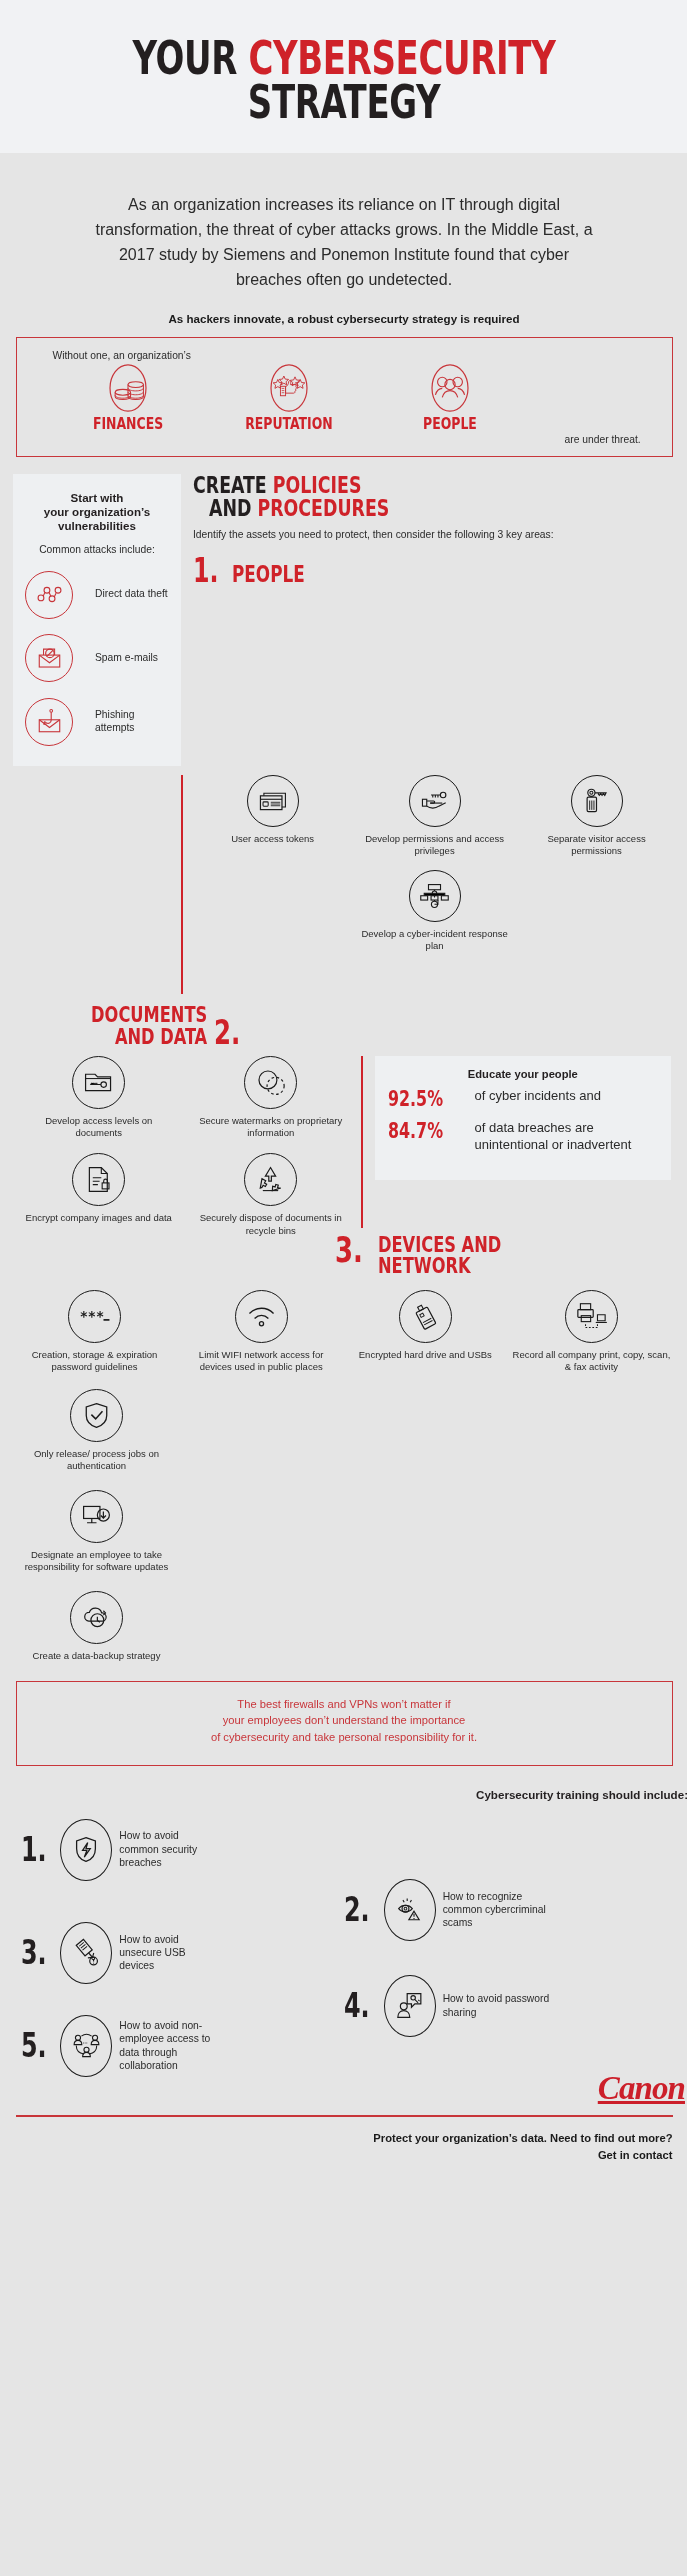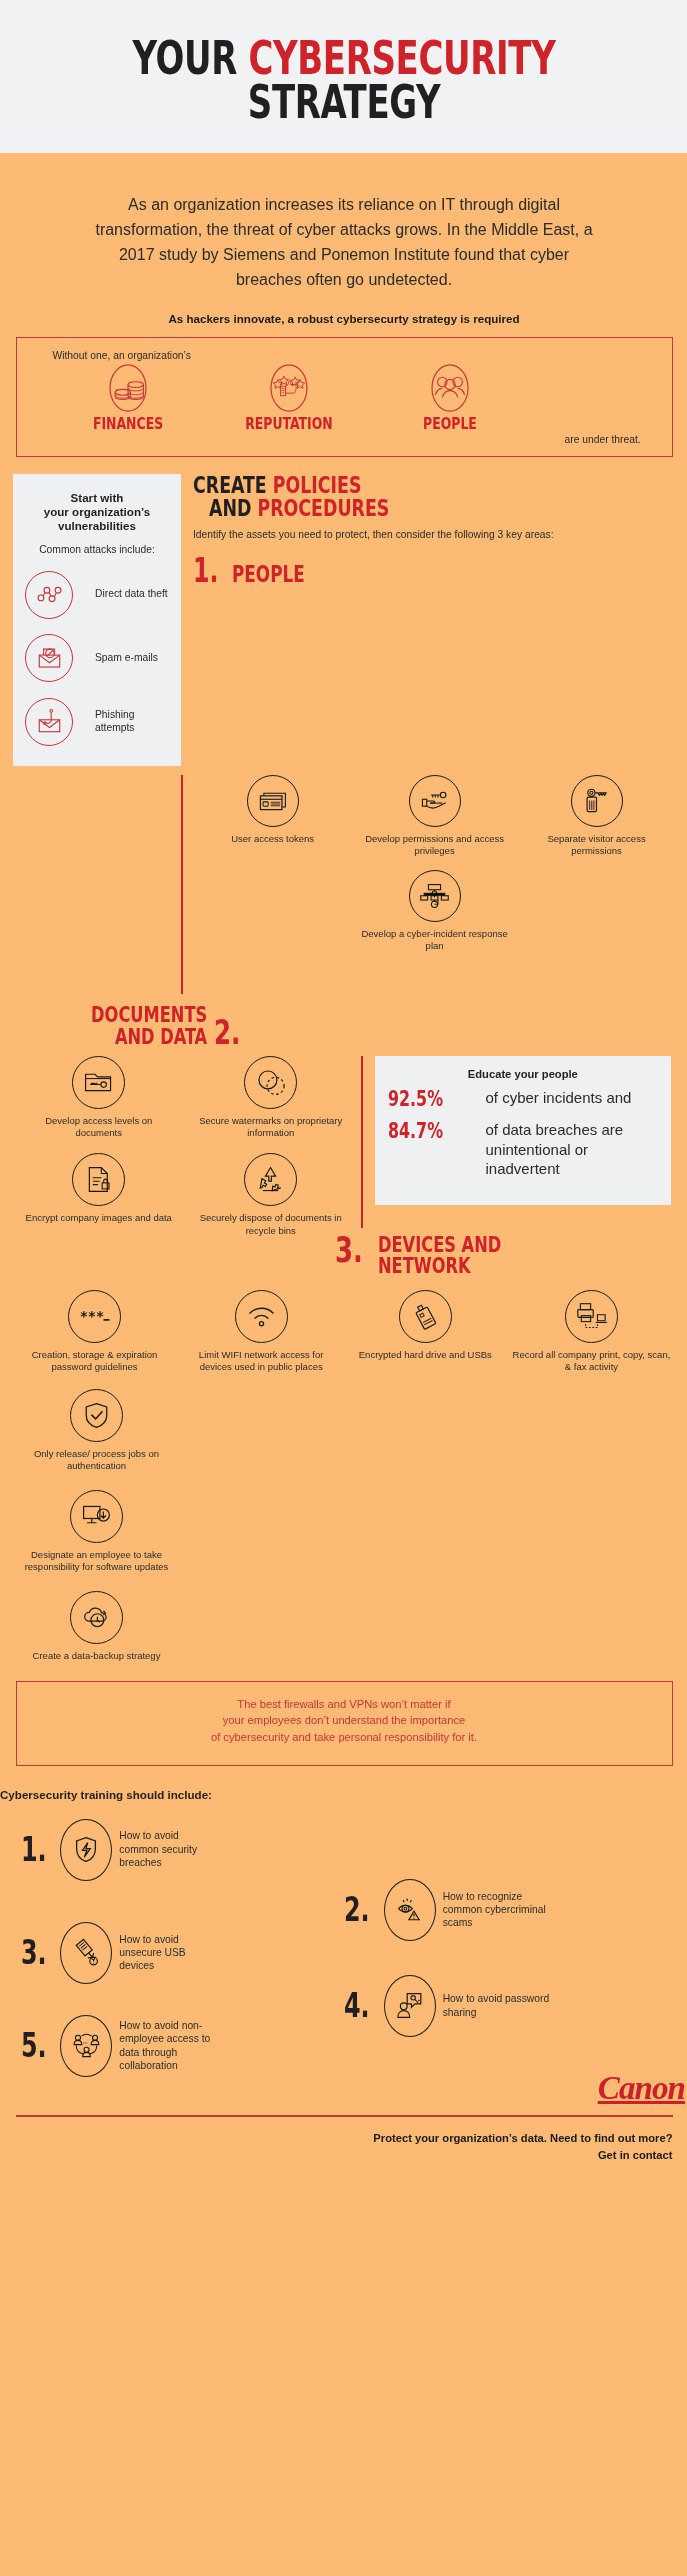--- a/index.html
+++ b/index.html
@@ -6,21 +6,21 @@
   html, body { width: 688px; }
   body {
     font-family: "Liberation Sans", sans-serif;
     background: #ffffff;
     color: #231f20;
     width: 688px;
     height: 2576px;
     position: relative;
     overflow: hidden;
   }
-  .page { width: 688px; height: 2576px; position: relative; background:#fdba74; }
+  .page { width: 688px; height: 2576px; position: relative; background:#e5e5e5; }
 
   
   .header {
     background: #f1f2f4;
     padding: 36px 0 29px 0;
     text-align: center;
   }
   .title-line {
     font-family: "DejaVu Sans Condensed", "Liberation Sans Narrow", "Liberation Sans", sans-serif;
     font-weight: 700;
@@ -115,28 +115,28 @@
 
   
   .educate { background:#eef0f2; padding:12px 13.8px 15.5px 13.8px; }
   .edu-title { text-align:center; font-weight:bold; font-size:11.2px; margin-bottom:8.6px;}
   .edu-row { display:flex; align-items:flex-start; gap:12px; margin-bottom:10.3px;}
   .edu-pct {
     font-family:"DejaVu Sans Condensed","Liberation Sans Narrow","Liberation Sans",sans-serif;
     font-weight:700; font-size:21.5px; color:#cf2229; transform:scaleX(0.82);
     transform-origin:left top; width:74px; line-height:1; white-space:nowrap;
   }
-  .edu-txt { font-size:15px; line-height:1.3; color:#2b2b2b; flex:1;margin-left:11px;}
+  .edu-txt { font-size:13px; line-height:1.3; color:#2b2b2b; flex:1;}
 
   
   .quote-box {
     border:1.3px solid #c8353a; margin:19px 15.5px 0 15.5px; padding:13.8px 26px 19px 26px;
     text-align:center; color:#c8353a; font-size:11.2px; line-height:1.5;
   }
-  .train-head { text-align:left; font-weight:bold; font-size:11.6px; margin-top:22.3px;}
+  .train-head { text-align:right; font-weight:bold; font-size:11.6px; margin-top:22.3px;}
 
   
   .train-item { display:flex; align-items:center; gap:6.9px; position:absolute;}
   .train-num {
     font-family:"DejaVu Sans Condensed","Liberation Sans Narrow","Liberation Sans",sans-serif;
     font-weight:700; font-size:34px; color:#231f20; line-height:0.8; transform:scaleX(0.78);
     transform-origin:left center;
   }
   .train-txt { font-size:10.3px; line-height:1.3; color:#2b2b2b;}
 

